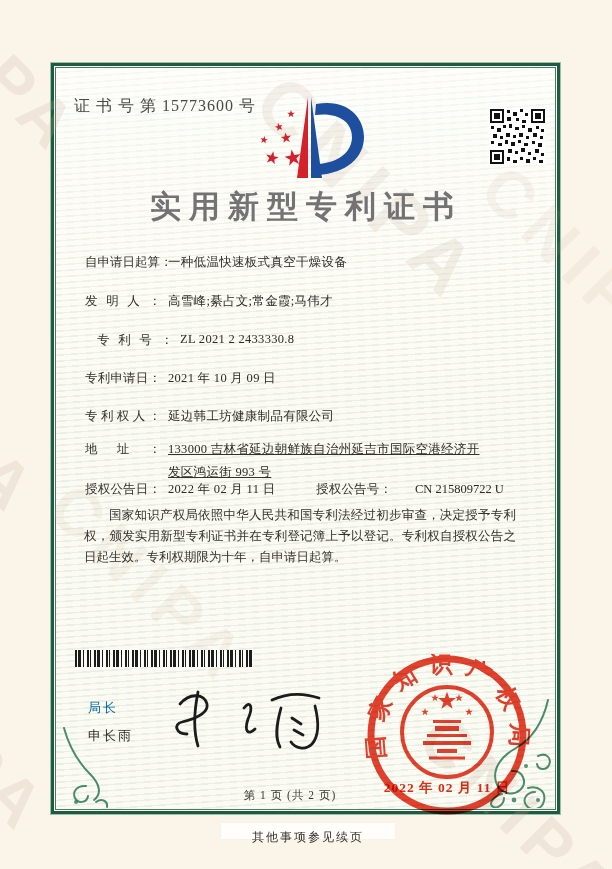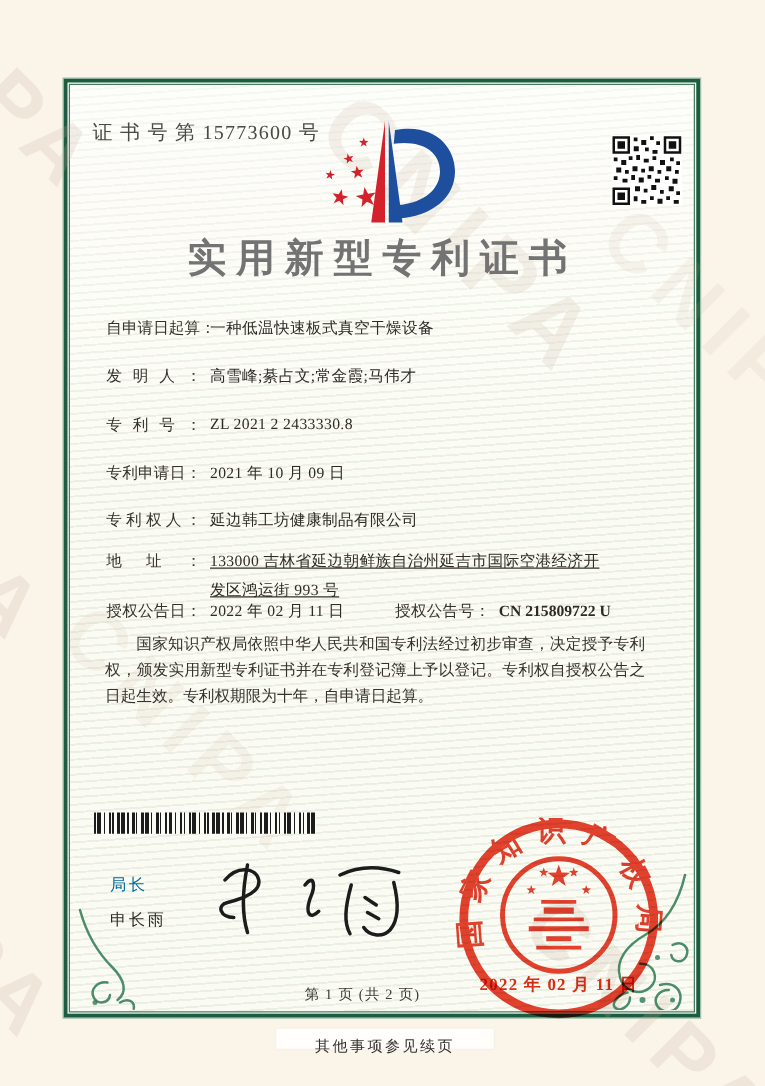--- a/index.html
+++ b/index.html
@@ -37,21 +37,21 @@
   .abs{position:absolute;z-index:2;}
   .cert-no{left:74px;top:96px;font-size:16px;color:#4a4a44;letter-spacing:1px;}
   .title{left:0;top:186px;width:612px;text-align:center;
     font-size:31px;font-weight:700;color:#737373;letter-spacing:8px;}
   .row{left:85px;font-size:12.5px;color:#35322d;white-space:nowrap;}
   .row .lbl{display:inline-block;width:76px;text-align:justify;text-align-last:justify;vertical-align:top;}
   .row .val{margin-left:7px;letter-spacing:0.3px;color:#2e2b27;}
   .row .val2{display:block;margin-left:83px;margin-top:6px;letter-spacing:0.3px;color:#2e2b27;}
   .grant-no{left:316px;top:481px;font-size:12.5px;color:#35322d;white-space:nowrap;}
   .grant-no .lbl{display:inline-block;width:76px;text-align:justify;text-align-last:justify;}
-  .grant-no .val{margin-left:7px;color:#2e2b27;font-weight:bold;}
+  .grant-no .val{margin-left:23px;color:#2e2b27;}
   .paras{left:84px;top:505px;width:444px;font-size:12.5px;line-height:21px;
     color:#35322d;text-align:justify;}
   .paras p{margin:0 12px 3px 0;text-indent:2em;}
   .barcode{left:75px;top:650px;width:178px;height:17px;
     background:repeating-linear-gradient(90deg,
       #1c1c1c 0 2px, #fbfbf6 2px 3px,
       #1c1c1c 3px 6px, #fbfbf6 6px 8px,
       #1c1c1c 8px 9px, #fbfbf6 9px 12px,
       #1c1c1c 12px 14px, #fbfbf6 14px 15px,
       #1c1c1c 15px 16px, #fbfbf6 16px 19px);
@@ -172,21 +172,21 @@
   </svg>
 
   <div class="abs title">实用新型专利证书</div>
 
   <div class="abs row" style="top:254px;">
     <span class="lbl">自申请日起算：</span><span class="val">一种低温快速板式真空干燥设备</span>
   </div>
   <div class="abs row" style="top:293px;">
     <span class="lbl">发明人：</span><span class="val">高雪峰;綦占文;常金霞;马伟才</span>
   </div>
-  <div class="abs row" style="top:332px;">
+  <div class="abs row" style="top:332px;margin-left:12px;">
     <span class="lbl">专利号：</span><span class="val">ZL 2021 2 2433330.8</span>
   </div>
   <div class="abs row" style="top:370px;">
     <span class="lbl">专利申请日：</span><span class="val">2021 年 10 月 09 日</span>
   </div>
   <div class="abs row" style="top:408px;">
     <span class="lbl">专利权人：</span><span class="val">延边韩工坊健康制品有限公司</span>
   </div>
   <div class="abs row" style="top:441px;text-decoration:underline;">
     <span class="lbl">地址：</span><span class="val">133000  吉林省延边朝鲜族自治州延吉市国际空港经济开</span>

